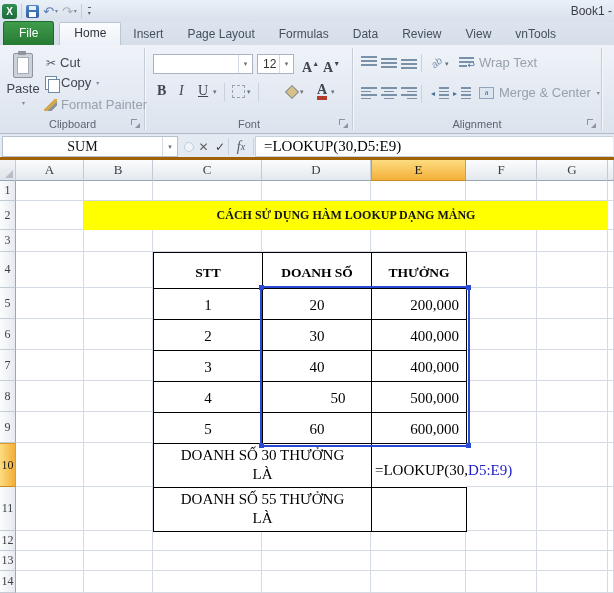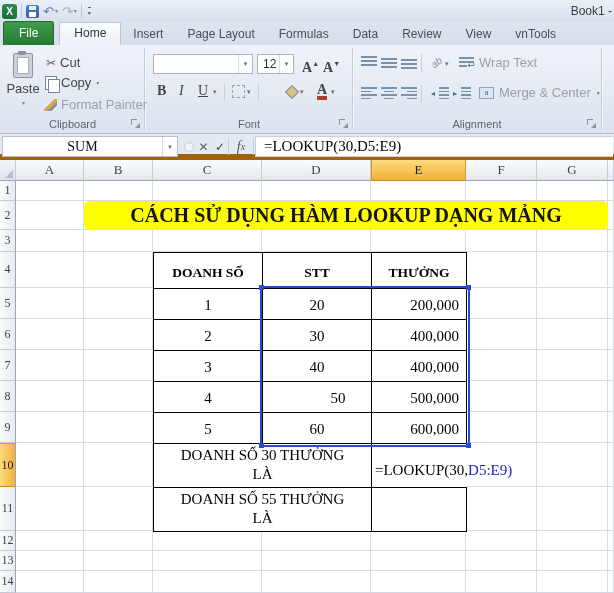--- a/index.html
+++ b/index.html
@@ -87,21 +87,21 @@
   .indent .arr{position:absolute;left:0;top:3px;font-size:8px;color:#44709D;line-height:8px;}
   .wrapicon{position:absolute;width:15px;height:12px;}
   .wrapicon i{position:absolute;left:0;height:2px;background:#7B91A8;display:block;}
   .wrapicon .a{top:0;width:15px;} .wrapicon .b{top:4px;width:15px;} .wrapicon .c{top:8px;width:8px;}
   .wrapicon::after{content:"↩";position:absolute;right:-1px;top:3px;font-size:9px;color:#44709D;}
   .mergeicon{position:absolute;width:15px;height:12px;border:1px solid #8FA3BC;box-sizing:border-box;background:#DCE6F1;
     display:flex;align-items:center;justify-content:center;font-size:8px;color:#3A5E8C;
     font-family:"Liberation Serif","DejaVu Serif",serif;}
   .albtn{position:absolute;display:flex;align-items:center;gap:5px;}
   
-  #fbar{position:absolute;left:0;top:134px;width:614px;height:26px;background:#E4EAF1;border-bottom:6px solid #a16207;box-sizing:border-box;}
+  #fbar{position:absolute;left:0;top:134px;width:614px;height:26px;background:#E4EAF1;border-bottom:3px solid #a16207;box-sizing:border-box;}
   #namebox{position:absolute;left:2px;top:2px;width:176px;height:21px;background:#fff;border:1px solid #B6C1CD;
     box-sizing:border-box;display:flex;align-items:center;}
   #namebox .nval{flex:1;text-align:center;font-family:"Liberation Serif","DejaVu Serif",serif;font-size:14px;color:#111;}
   #namebox .ndd{width:14px;align-self:stretch;display:flex;align-items:center;justify-content:center;
     font-size:7px;color:#67727F;border-left:1px solid #D4DBE3;}
   .dimple{position:absolute;left:184px;top:8px;width:8px;height:8px;border-radius:50%;
     border:1px solid #C4CFDA;background:#EEF3F8;}
   .fxbtn{position:absolute;top:2px;height:21px;display:flex;align-items:center;justify-content:center;}
   .fsep{position:absolute;top:4px;width:1px;height:17px;background:#C8D2DC;}
   #cancelbtn{left:196px;width:15px;font-size:12px;color:#5F5F5F;}
@@ -125,21 +125,21 @@
     border-bottom:1px solid #C98A1E;color:#1A1A1A;}
   .grow{display:flex;}
   .rh{box-sizing:border-box;width:16px;border-right:1px solid #9AA6B4;border-bottom:1px solid #C3CBD5;
     background:linear-gradient(90deg,#FBFCFD,#E7EBF0);display:flex;align-items:center;justify-content:center;
     font-family:"Liberation Serif","DejaVu Serif",serif;font-size:12px;color:#3B3F46;}
   .rh.hl{background:linear-gradient(90deg,#FDDC7F,#F3AF39);border-bottom:1px solid #C98A1E;border-top:1px solid #DD9A28;color:#1A1A1A;}
   .gc{box-sizing:border-box;border-right:1px solid #D5DBE5;border-bottom:1px solid #D5DBE5;background:#fff;}
   
   #banner{position:absolute;left:84px;top:41px;width:524px;height:29px;z-index:2;
     display:flex;align-items:center;justify-content:center;
-    font-family:"Liberation Serif","DejaVu Serif",serif;font-weight:bold;font-size:20px;letter-spacing:0px;border-radius:6px;}
+    font-family:"Liberation Serif","DejaVu Serif",serif;font-weight:bold;font-size:12px;letter-spacing:0px;}
   
   #xtable{position:absolute;left:153px;top:92px;width:314px;height:280px;z-index:3;
     border-left:1px solid #000;border-top:1px solid #000;box-sizing:border-box;
     font-family:"Liberation Serif","DejaVu Serif",serif;}
   .tr{display:flex;box-sizing:border-box;}
   .td{box-sizing:border-box;border-right:1px solid #000;border-bottom:1px solid #000;background:#fff;
     display:flex;align-items:flex-end;font-size:15px;color:#000;}
   .td.c{justify-content:center;} .td.r{justify-content:flex-end;padding-right:7px;}
   .td.hdr{font-weight:bold;font-size:13.5px;padding-bottom:7px;}
   .td.num{padding-bottom:5px;}
@@ -499,22 +499,22 @@
           <div class="gc" style="width: 95px;"></div>
           <div class="gc" style="width: 71px;"></div>
           <div class="gc" style="width: 71px;"></div>
           <div class="gc" style="width: 6px;"></div>
         </div>
       </div>
 
     <div id="banner" style="background: rgb(255, 255, 0); color: rgb(20, 20, 20);">CÁCH SỬ DỤNG HÀM LOOKUP DẠNG MẢNG</div>
     <div id="xtable">
         <div class="tr" style="height: 36px;">
+          <div class="td c hdr" style="width: 109px;">STT</div>
           <div class="td c hdr" style="width: 109px;">DOANH SỐ</div>
-          <div class="td c hdr" style="width: 109px;">STT</div>
           <div class="td c hdr" style="width: 95px;">THƯỞNG</div>
         </div>
         <div class="tr" style="height: 31px;">
           <div class="td c num" style="width: 109px;">1</div>
           <div class="td c num" style="width: 109px;">20</div>
           <div class="td r num" style="width: 95px;">200,000</div>
         </div>
         <div class="tr" style="height: 31px;">
           <div class="td c num" style="width: 109px;">2</div>
           <div class="td c num" style="width: 109px;">30</div>

